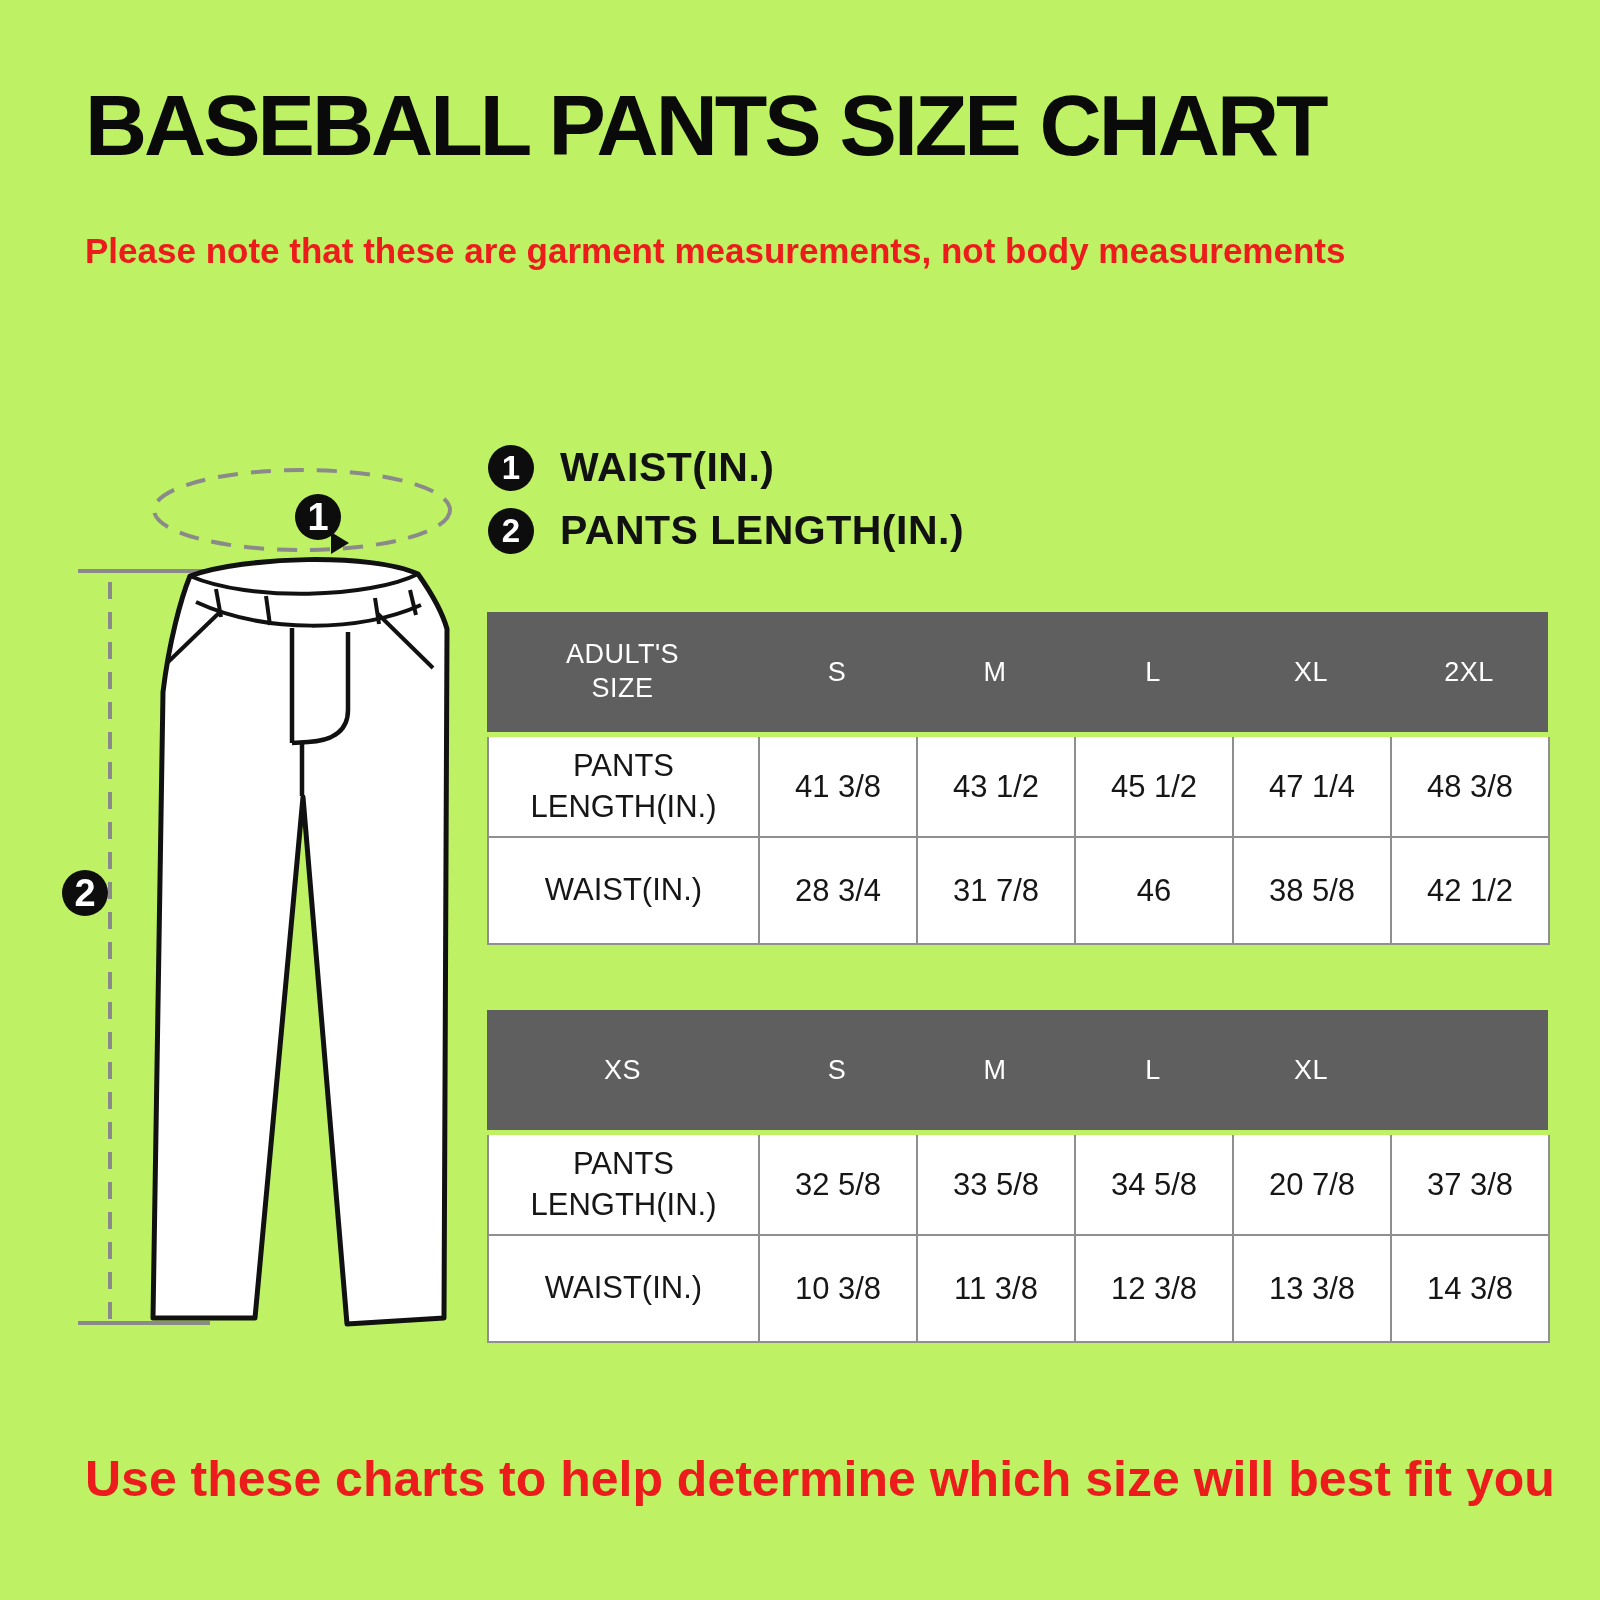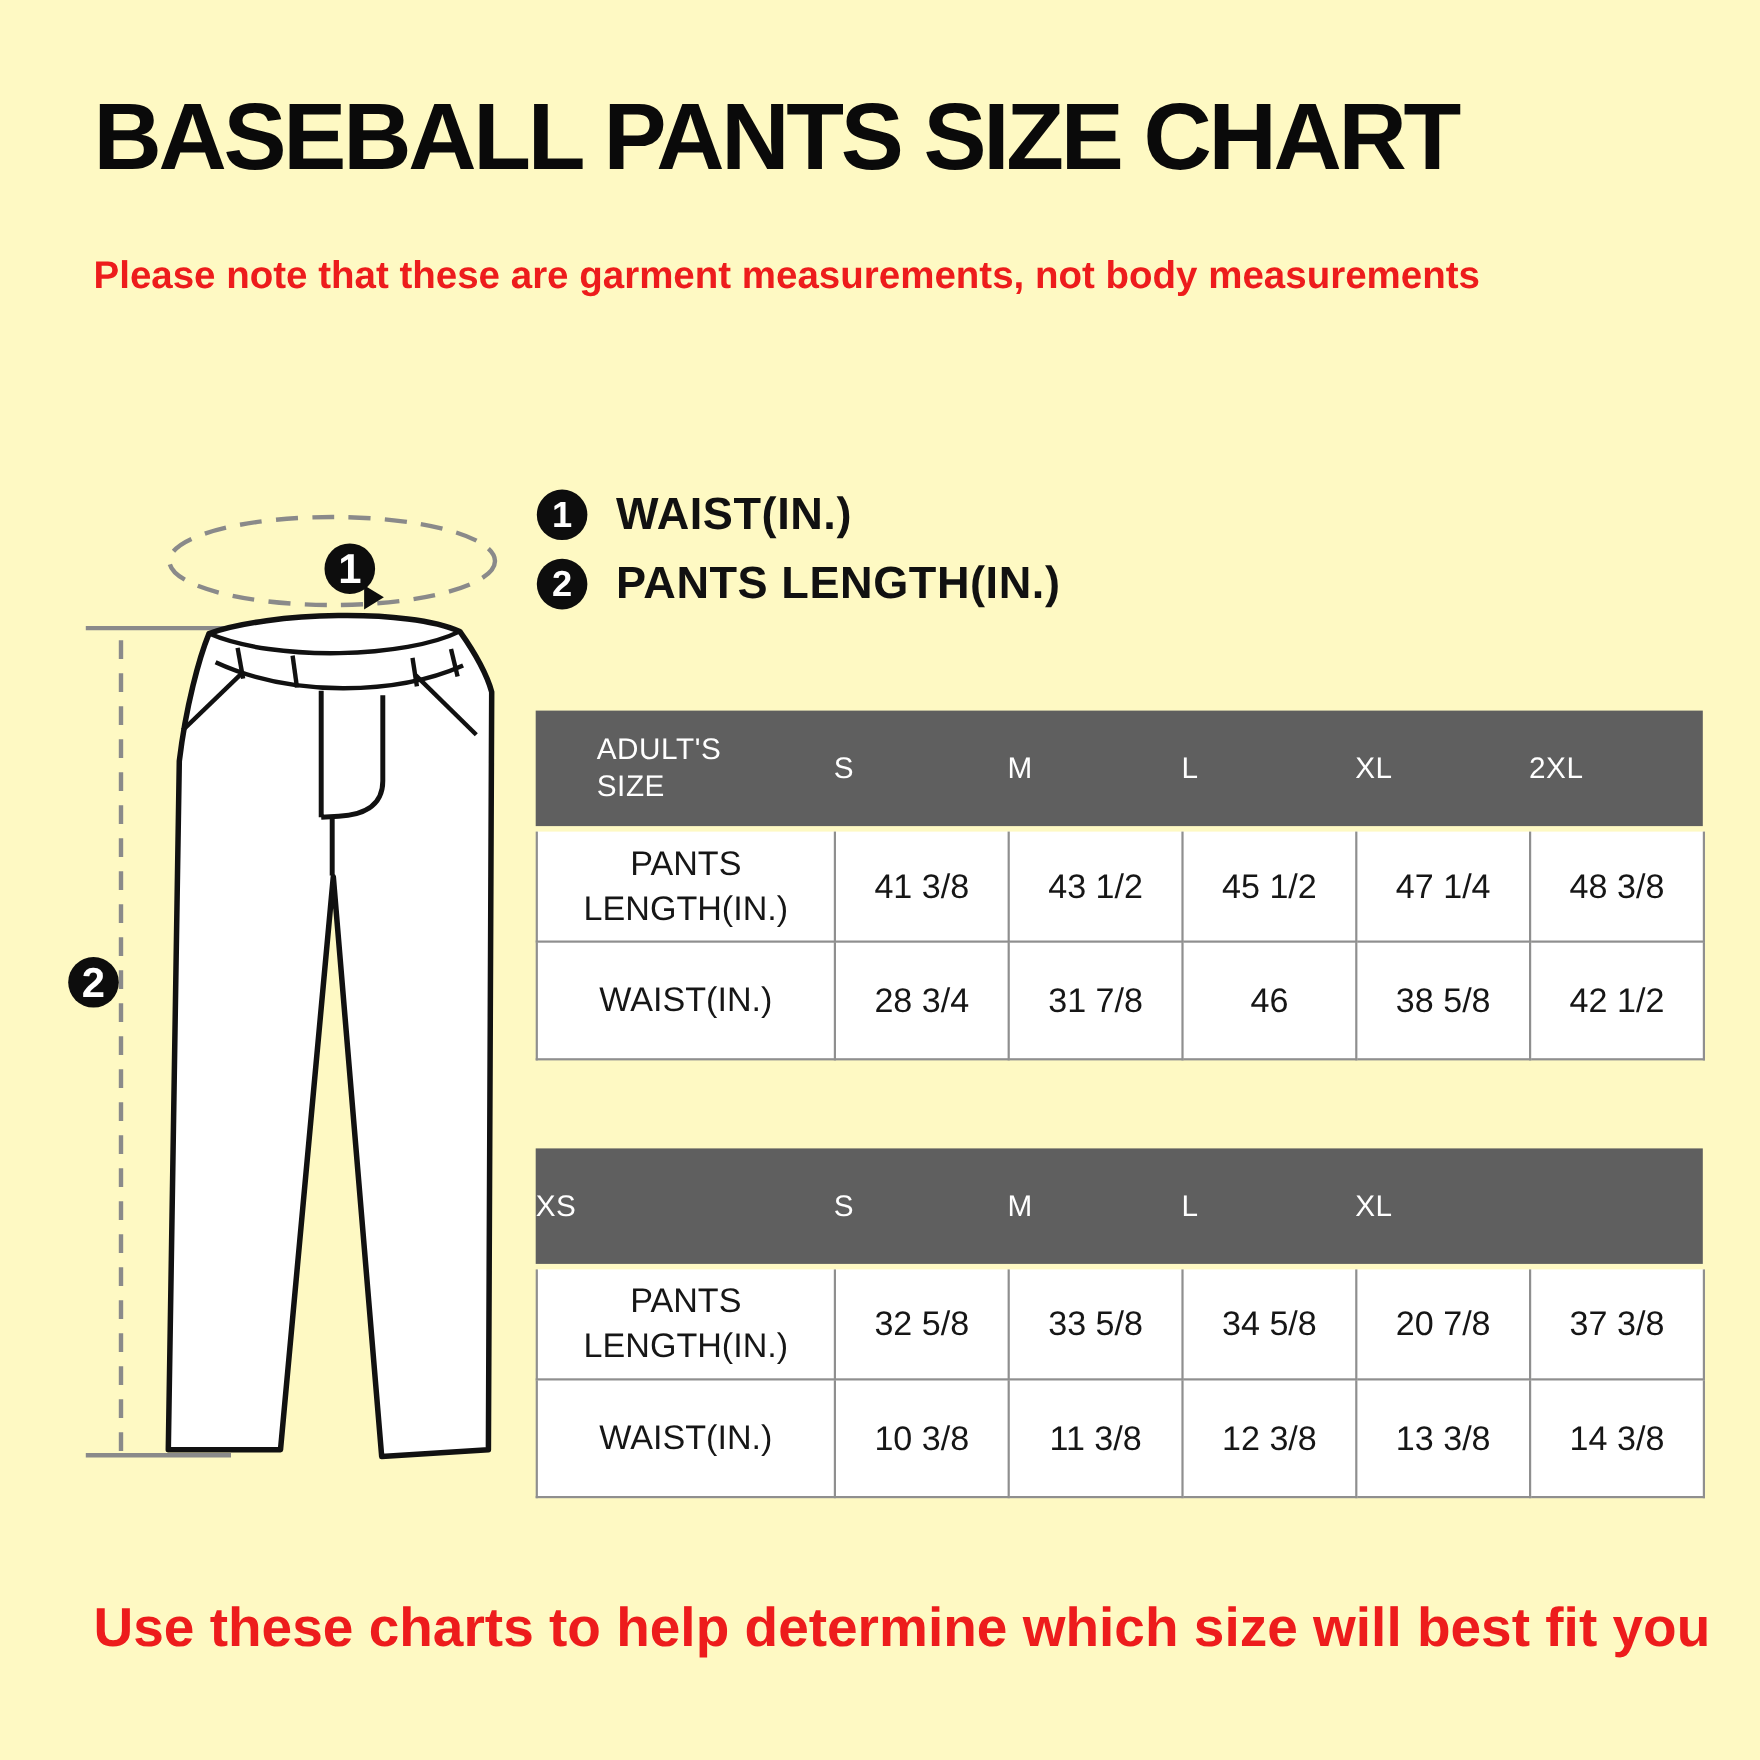--- a/index.html
+++ b/index.html
@@ -1,17 +1,17 @@
 <!DOCTYPE html>
 <html><head>
 <meta charset="utf-8">
 <style>
   html,body { margin:0; padding:0; background:#ffffff; }
   .page {
-    position:relative; width:1600px; height:1600px; background:#fef9c3;
+    position:relative; width:1600px; height:1600px; background:#bef264;
     font-family:"Liberation Sans", sans-serif; overflow:hidden;
   }
   .title {
     position:absolute; left:85px; top:76px;
     font-size:86px; font-weight:900; letter-spacing:-3px; color:#0a0a0a;
     white-space:nowrap;
   }
   .note {
     position:absolute; left:85px; top:230px; width:1300px;
     font-size:35px; line-height:1.18; font-weight:700; color:#ed1c1c;
@@ -27,22 +27,22 @@
     font-size:33px; font-weight:700; display:flex; align-items:center; justify-content:center;
     flex:0 0 auto;
   }
   .legend-label { font-size:41px; font-weight:700; color:#111111; letter-spacing:0.5px; white-space:nowrap; }
 
   .size-table { position:absolute; left:487px; width:1061px; }
   .size-table.adult { top:612px; }
   .size-table.youth { top:1010px; }
   .thead {
     display:grid; grid-template-columns:271px repeat(5,158px);
-    background:#5f5f5f; color:#ffffff; height:105px;
-    align-items:center; text-align:left; font-size:27px; letter-spacing:0.5px;margin-top:34px;
+    background:#5f5f5f; color:#ffffff; height:120px;
+    align-items:center; text-align:center; font-size:27px; letter-spacing:0.5px;
   }
   .corner-label { display:block; max-width:160px; margin:0 auto; line-height:1.25; }
   table.data { border-collapse:collapse; table-layout:fixed; width:1061px; margin-top:5px; }
   table.data td {
     border:2px solid #8f8f8f; text-align:center; vertical-align:middle;
     font-size:31px; color:#161616; background:#ffffff;
   }
   table.data tr:first-child td { border-top:none; }
   table.data tr.r1 { height:100px; }
   table.data tr.r2 { height:107px; }

